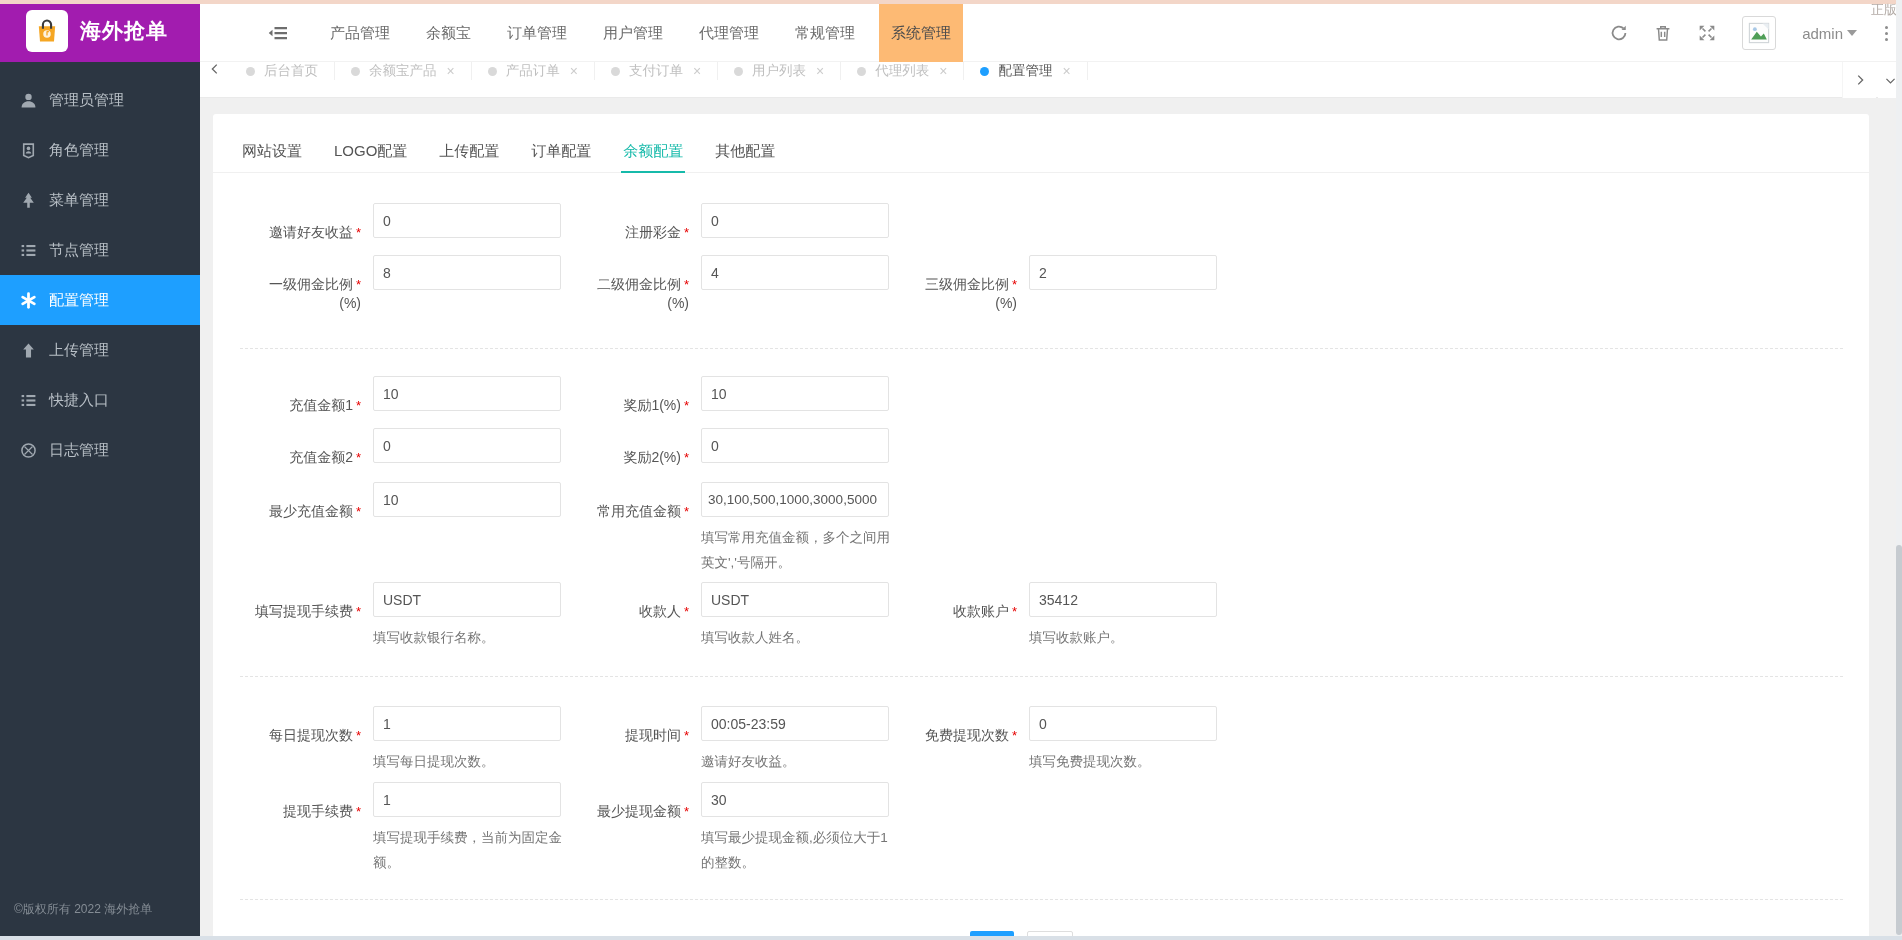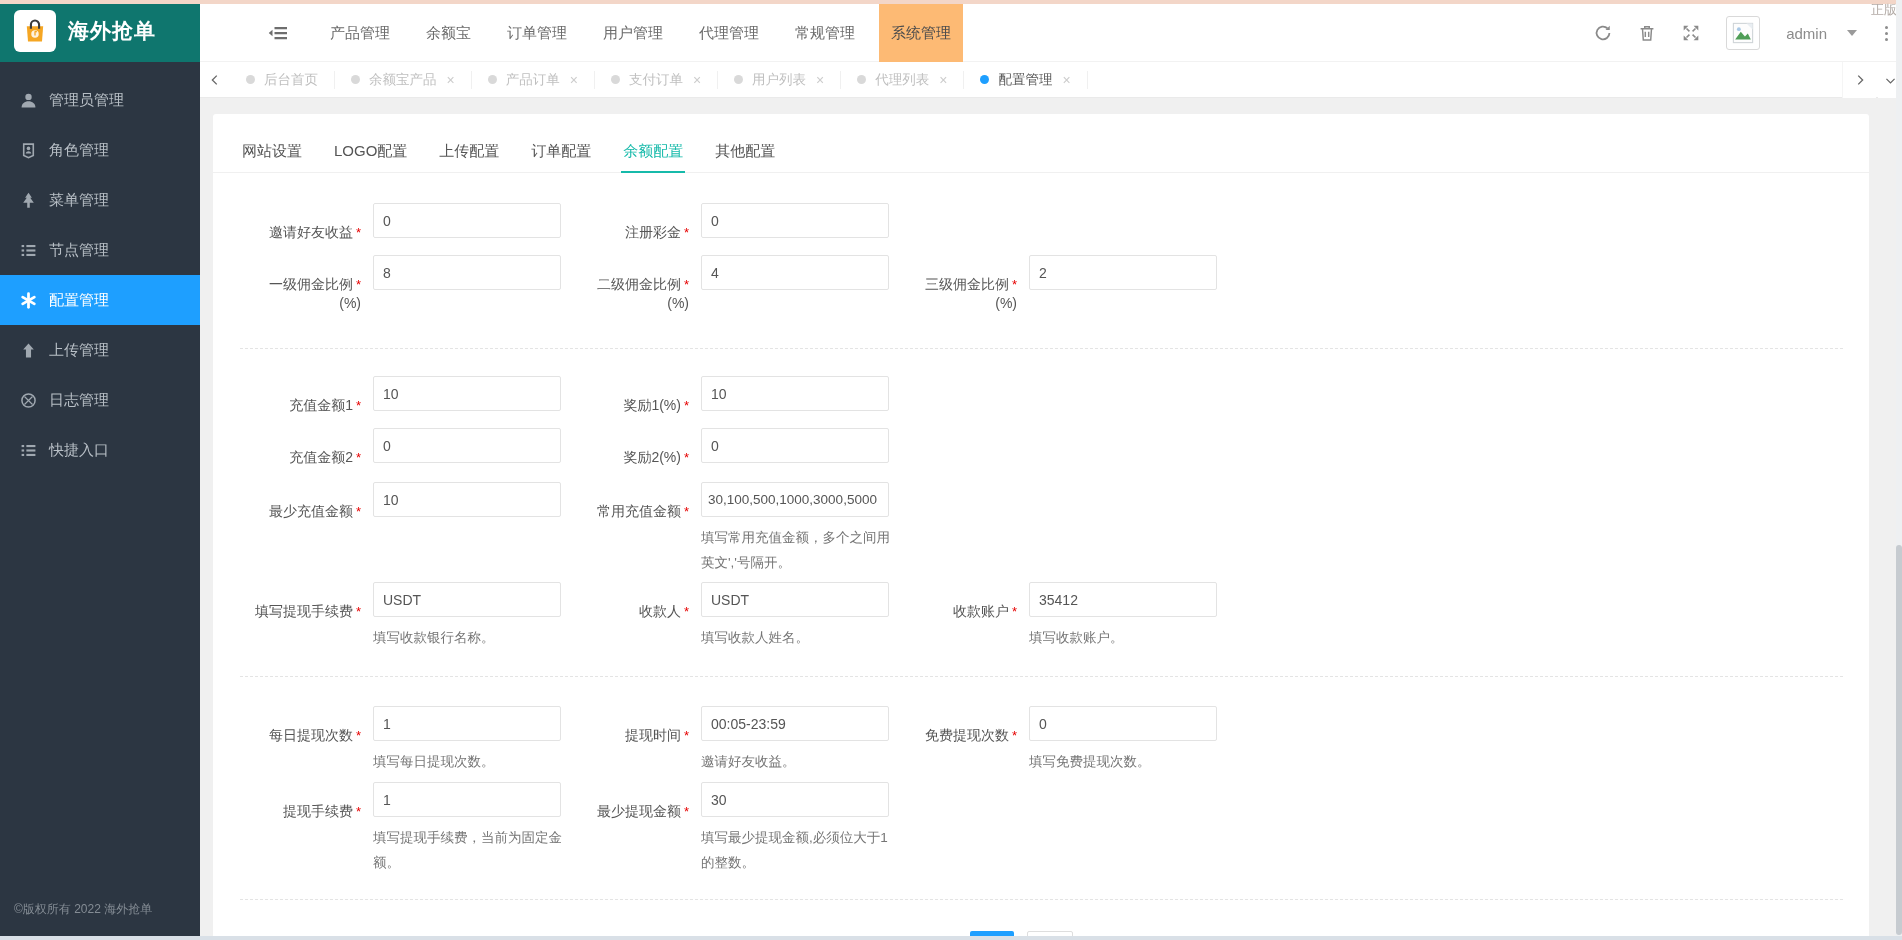--- a/index.html
+++ b/index.html
@@ -9,48 +9,48 @@
     font-family:"Liberation Sans","DejaVu Sans",sans-serif;
     background:#f0f2f5;
     color:#555;
   }
   
   .top-strip { position:absolute; left:0; top:0; width:1902px; height:4px; background:#f3d6c8; z-index:30; }
   .watermark { position:absolute; top:1px; right:5px; font-size:13px; color:#b3aba6; z-index:35; }
 
   
   .sidebar { position:absolute; left:0; top:0; width:200px; height:940px; background:#2c3642; z-index:20; }
-  .logo-area { height:62px; background:#0f766e; display:flex; align-items:center; padding-left:14px; }
+  .logo-area { height:62px; background:#a21caf; display:flex; align-items:center; padding-left:26px; }
   .logo-box { width:42px; height:42px; background:#fff; border-radius:6px; display:flex; align-items:center; justify-content:center; }
   .logo-title { color:#fff; font-size:21px; font-weight:bold; margin-left:12px; letter-spacing:1px; }
   .menu { padding-top:13px; }
   .menu-item { height:50px; display:flex; align-items:center; padding-left:20px; color:#b8bfc6; font-size:15px; cursor:pointer; }
   .menu-item .mi-icon { width:17px; height:17px; display:inline-flex; color:#a0a8b0; }
   .menu-item .mi-label { margin-left:12px; }
   .menu-item.active { background:#1E9FFF; color:#fff; }
   .menu-item.active .mi-icon { color:#fff; }
   .side-footer { position:absolute; left:14px; bottom:22px; font-size:12px; color:#848c94; }
 
   
   .header { position:absolute; left:200px; top:4px; right:0; height:58px; background:#fff; border-bottom:1px solid #f2f2f2; display:flex; align-items:center; z-index:10;padding-left:22px; }
   .shrink { margin-left:46px; width:20px; height:20px; color:#6e6e6e; display:inline-flex; cursor:pointer; }
   .topnav { display:flex; align-items:center; height:58px; margin-left:30px; }
   .topnav-item { height:58px; line-height:58px; padding:0 12px; margin-right:12px; font-size:15px; color:#6b6b6b; cursor:pointer; white-space:nowrap; }
   .topnav-item.active { background:#fdba74; color:#4d4d4d; }
   .header-right { position:absolute; right:12px; top:0; height:58px; display:flex; align-items:center; gap:26px; }
   .h-icon { width:18px; height:18px; color:#8a8a8a; display:inline-flex; cursor:pointer; }
   .avatar-box { width:34px; height:34px; border:1px solid #d9d9d9; border-radius:3px; display:flex; align-items:center; justify-content:center; cursor:pointer; }
-  .admin-wrap { display:flex; align-items:center; gap:20px; cursor:pointer; }
+  .admin-wrap { display:flex; align-items:center; gap:4px; cursor:pointer; }
   .admin-name { font-size:15px; color:#8c8c8c; }
   .caret-down { width:0; height:0; border-left:5px solid transparent; border-right:5px solid transparent; border-top:6px solid #9a9a9a; }
   .dots-v { display:flex; flex-direction:column; gap:3px; cursor:pointer; padding:2px; }
   .dots-v i { width:3px; height:3px; border-radius:50%; background:#8c8c8c; }
 
   
-  .tabbar { position:absolute; left:200px; top:62px; right:0; height:36px; background:#fff; border-bottom:1px solid #eaeaea; display:flex; align-items:center; z-index:9; }
+  .tabbar { position:absolute; left:200px; top:62px; right:0; height:36px; background:#fff; border-bottom:1px solid #eaeaea; display:flex; align-items:flex-start; z-index:9; }
   .tab-arrow { width:30px; display:flex; align-items:center; justify-content:center; color:#666; cursor:pointer; background:#fff; }
   .tab { display:flex; align-items:center; padding:0 16px; border-right:1px solid #f0f0f0; font-size:13.5px; color:#bfbfbf; cursor:pointer; white-space:nowrap; }
   .tab .dot { width:9px; height:9px; border-radius:50%; background:#d9d9d9; margin-right:9px; }
   .tab .x { margin-left:10px; color:#ccc; font-size:14px; }
   .tab.active { color:#595959; }
   .tab.active .dot { background:#1E9FFF; }
   .tabbar-right { position:absolute; right:26px; top:0; height:36px; width:34px; background:#fff; display:flex; align-items:center; justify-content:center; border-left:1px solid #f5f5f5; cursor:pointer; color:#666; }
   .tabbar-right2 { position:absolute; right:0; top:0; height:36px; width:24px; background:#fff; display:flex; align-items:center; justify-content:center; cursor:pointer; color:#666; }
 
   
@@ -162,39 +162,39 @@
     <div class="menu-item">
       <span class="mi-icon">
           <svg viewBox="0 0 16 16" fill="currentColor">
             <path d="M8 1.5l5 5.5H10.4v7.5H5.6V7H3z"></path>
           </svg>
         </span>
       <span class="mi-label">上传管理</span>
     </div>
     <div class="menu-item">
       <span class="mi-icon">
-          <svg viewBox="0 0 16 16">
-            <circle cx="8" cy="8" r="6.2" fill="none" stroke="currentColor" stroke-width="1.4"></circle>
-            <path d="M4.2 4.2l7.6 7.6M11.8 4.2l-7.6 7.6" stroke="currentColor" stroke-width="1.1"></path>
-          </svg>
-        </span>
-      <span class="mi-label">日志管理</span>
-    </div>
-    <div class="menu-item">
-      <span class="mi-icon">
           <svg viewBox="0 0 16 16" fill="currentColor">
             <rect x="1.5" y="2.8" width="2.4" height="2"></rect>
             <rect x="6" y="2.8" width="8.5" height="2"></rect>
             <rect x="1.5" y="7" width="2.4" height="2"></rect>
             <rect x="6" y="7" width="8.5" height="2"></rect>
             <rect x="1.5" y="11.2" width="2.4" height="2"></rect>
             <rect x="6" y="11.2" width="8.5" height="2"></rect>
           </svg>
         </span>
       <span class="mi-label">快捷入口</span>
+    </div>
+    <div class="menu-item">
+      <span class="mi-icon">
+          <svg viewBox="0 0 16 16">
+            <circle cx="8" cy="8" r="6.2" fill="none" stroke="currentColor" stroke-width="1.4"></circle>
+            <path d="M4.2 4.2l7.6 7.6M11.8 4.2l-7.6 7.6" stroke="currentColor" stroke-width="1.1"></path>
+          </svg>
+        </span>
+      <span class="mi-label">日志管理</span>
     </div>
   </div>
 
   <div class="side-footer">©版权所有 2022 海外抢单</div>
 </div>
 
 <div class="header">
   <span class="shrink">
     <svg viewBox="0 0 16 16" fill="currentColor">
         <path d="M5.2 3.1h10v1.8h-10zM5.2 7.1h10v1.8h-10zM5.2 11.1h10v1.8h-10zM3.6 5.4v5.2L0.6 8z"></path>

